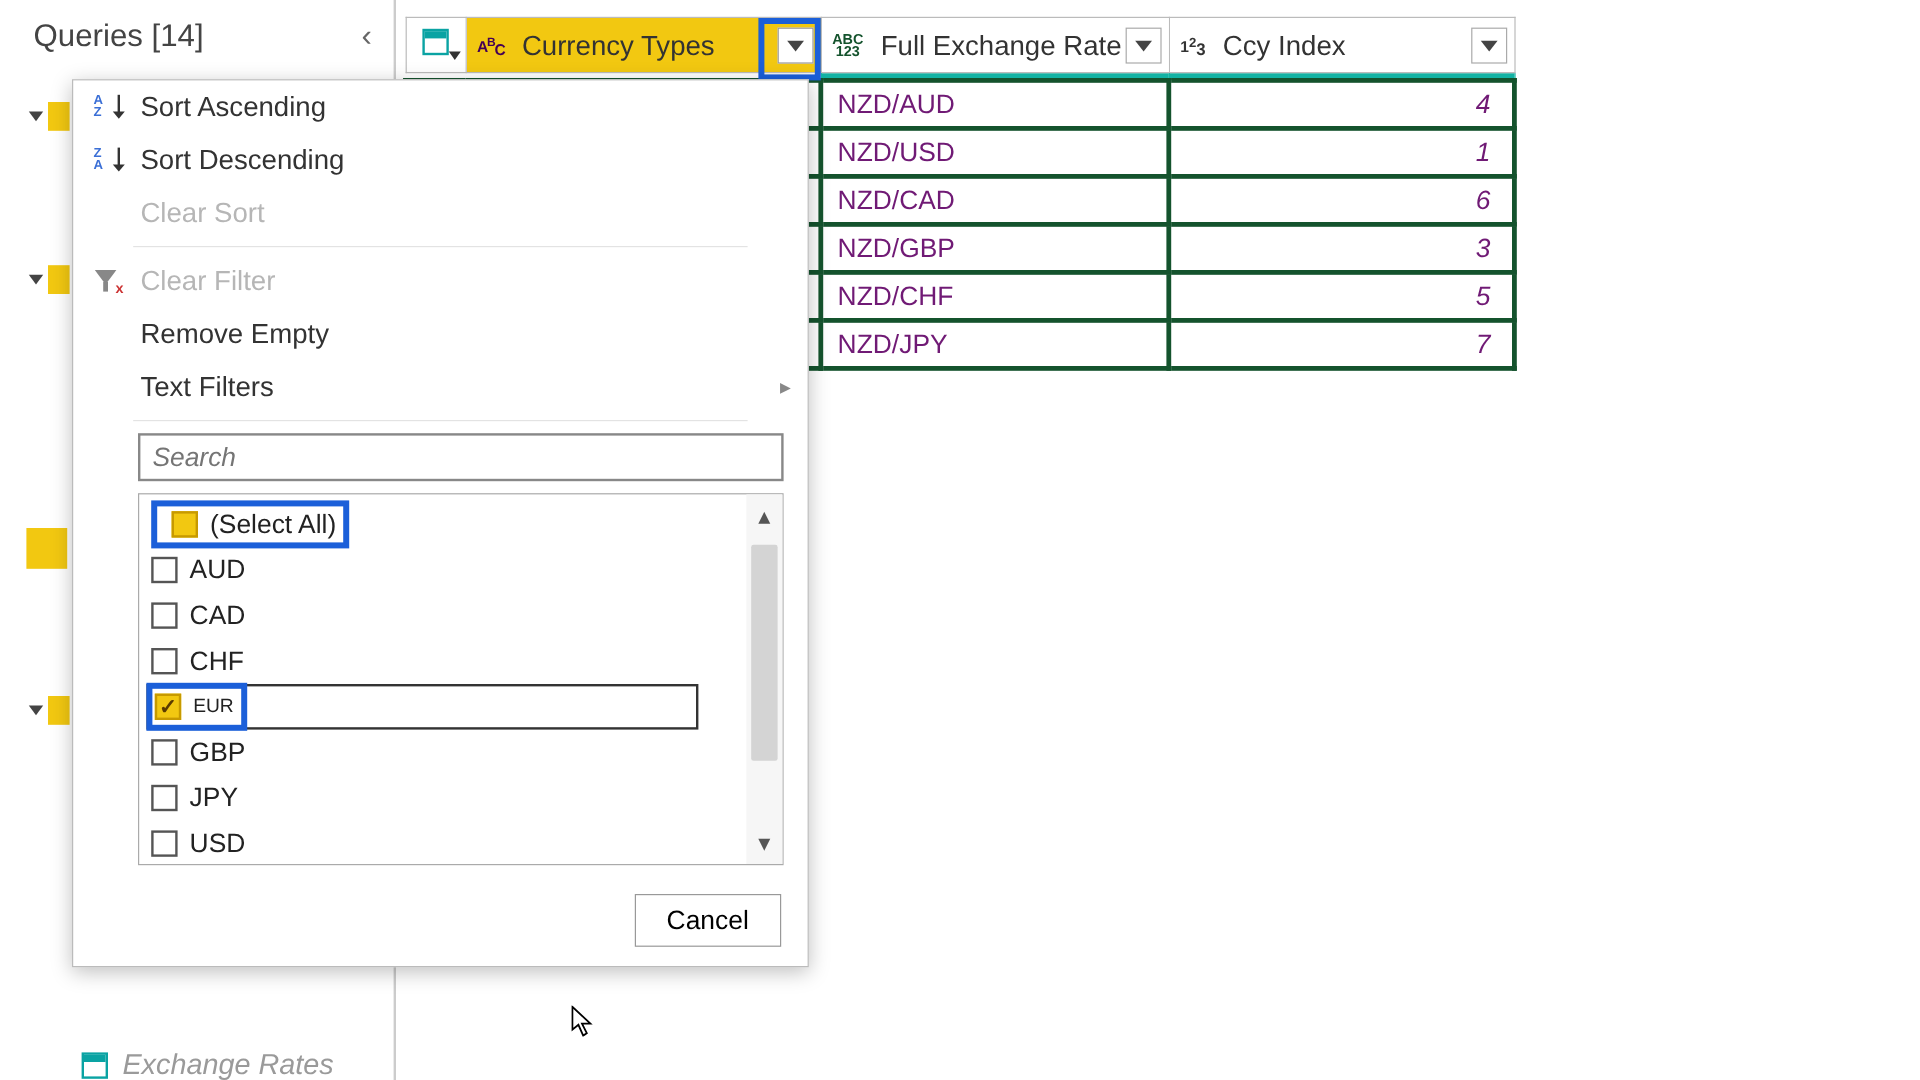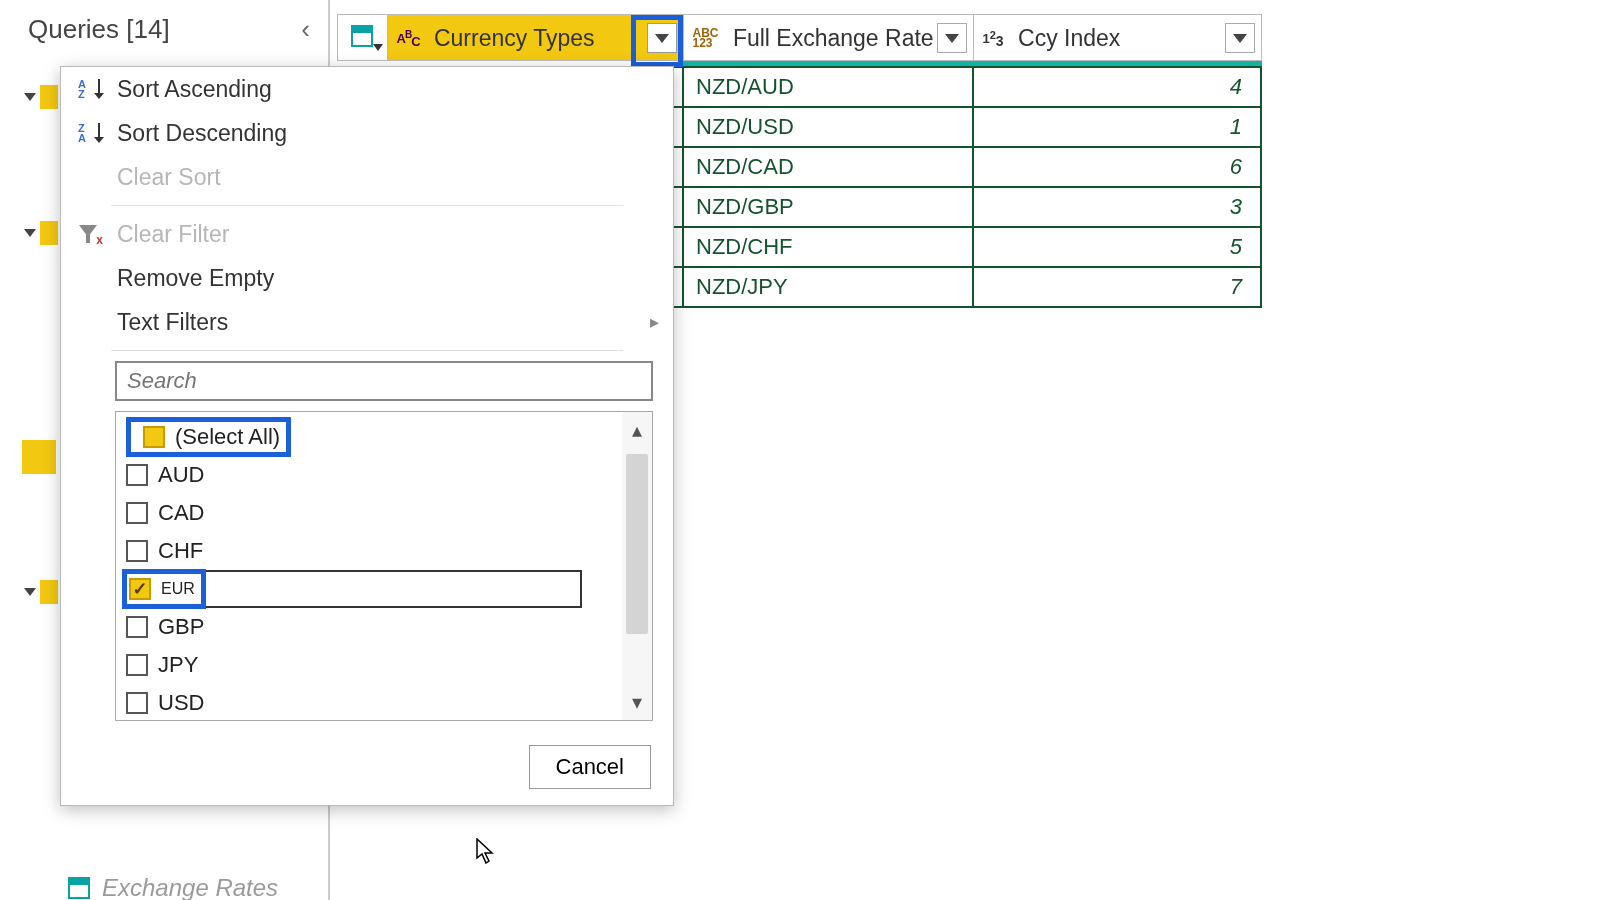--- a/index.html
+++ b/index.html
@@ -34,39 +34,39 @@
     background:linear-gradient(#0aa3a3,#0aa3a3) 0 0/100% 6px no-repeat,
                linear-gradient(#fff,#fff);
   }
   .tbl-icon .dd { position:absolute; right:-10px; bottom:-4px; width:0;height:0;border-left:5px solid transparent;border-right:5px solid transparent;border-top:7px solid #333;}
 
   th.col {
     height:46px; font-weight:400; font-size:23px; border:1px solid #bbb;
     text-align:left; position:relative; background:#fff; color:#333;
   }
   th.col.selected { background:#f2c811; }
-  th.col .typeicon { display:inline-block; margin:0 8px 0 8px; vertical-align:middle;}
+  th.col .typeicon { display:inline-block; margin:0 8px 0 8px; vertical-align:middle;text-align:center;}
   th.col .label { vertical-align:middle;margin-top:45px; }
   th.col .dd-box {
     position:absolute; right:6px; top:8px; width:30px; height:30px;
     border:1px solid #aaa; background:#fff; display:flex; align-items:center; justify-content:center;
   }
   th.col .dd-box .tri { width:0;height:0;border-left:7px solid transparent;border-right:7px solid transparent;border-top:9px solid #444;}
   th.col.selected .dd-box { border-color:#999; }
   .dd-highlight { border:5px solid #1b5fd9; position:absolute; right:0px; top:0px; width:52px; height:52px; pointer-events:none;}
 
   
   .ico-text { font-size:14px; color:#405; font-weight:600; letter-spacing:-1px;}
   .ico-text .a{font-size:13px;} .ico-text .b{font-size:10px;position:relative;top:-5px;} .ico-text .c{font-size:13px;position:relative;top:3px;}
-  .ico-abc123 { font-size:12px; color:#a16207; font-weight:600; line-height:10px; text-align:left;}
+  .ico-abc123 { font-size:12px; color:#14532d; font-weight:600; line-height:10px; text-align:left;}
   .ico-123 { font-size:14px; color:#333; font-weight:600;}
   .ico-123 .n1{font-size:13px;} .ico-123 .n2{font-size:11px;position:relative;top:-4px;} .ico-123 .n3{font-size:14px;position:relative;top:3px;}
 
   td.cell {
-    height:40px; border:2px solid #14532d; font-size:22px; padding:4px 12px; color:#14532d;margin-top:48px;
+    height:40px; border:4px solid #14532d; font-size:22px; padding:4px 12px; color:#701a75;margin-top:48px;
   }
   td.cell.right { text-align:right; font-style:italic; padding-right:18px;}
 
   
   .teal-bar { height:6px; background:#12b3a4; }
 
   
   .popup {
     position:absolute; left:60px; top:66px; width:614px; height:740px;
     background:#fff; border:1px solid #bbb; box-shadow:0 4px 16px rgba(0,0,0,.25);

